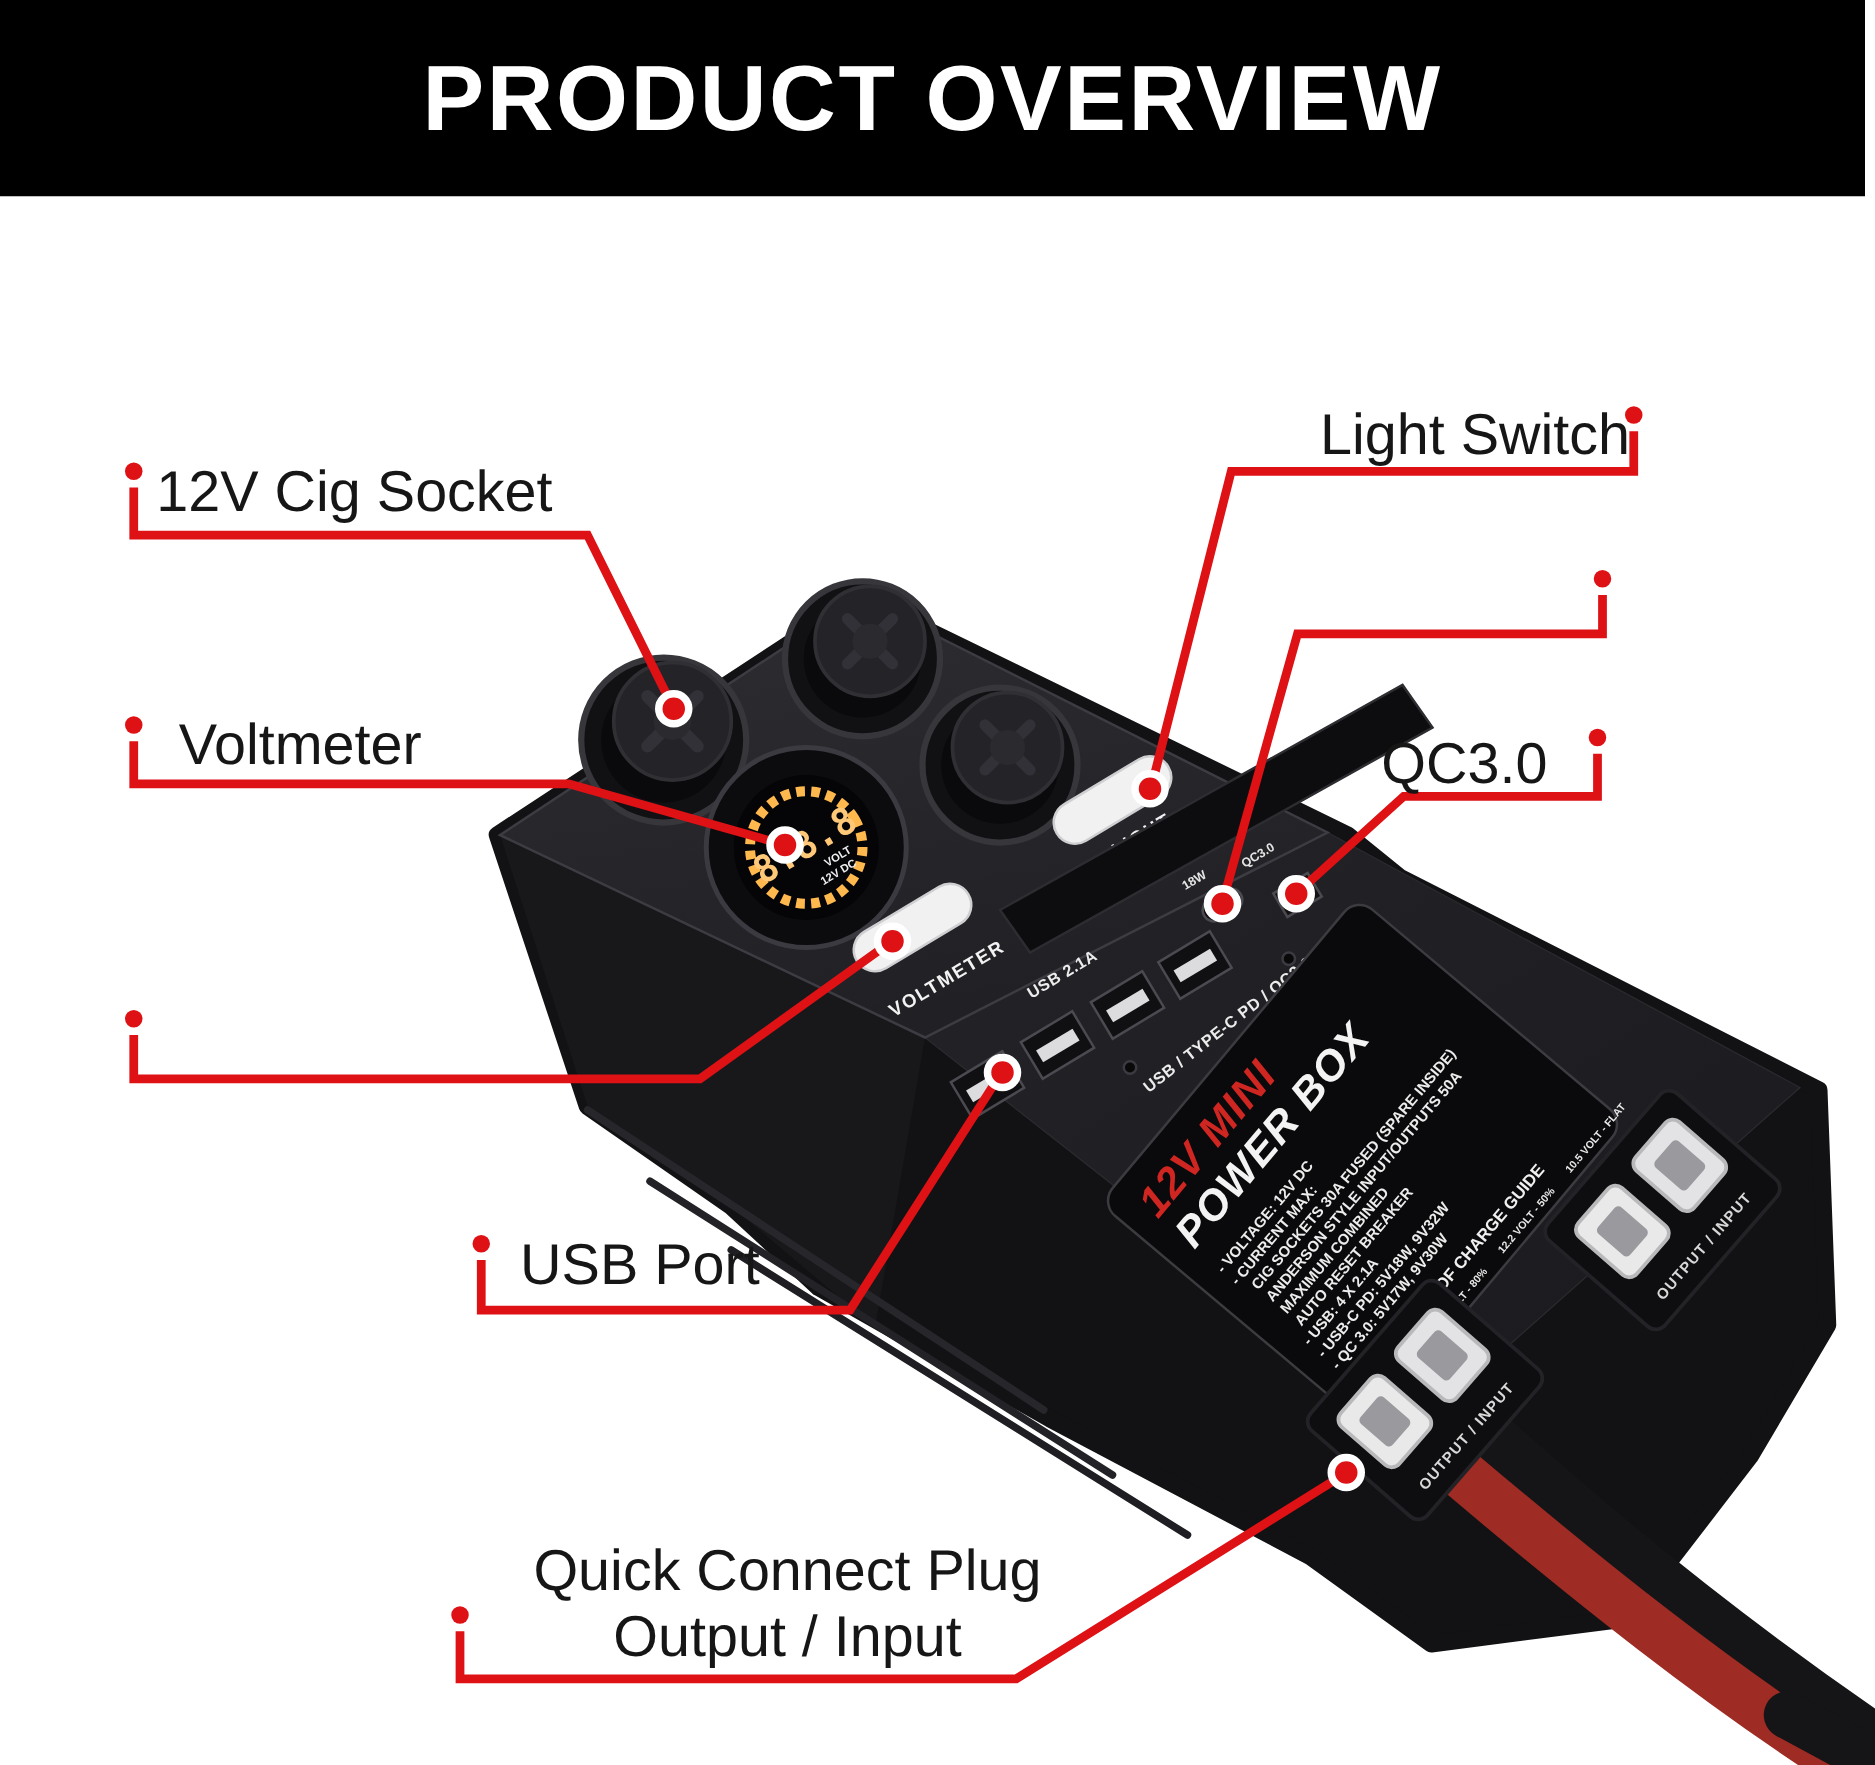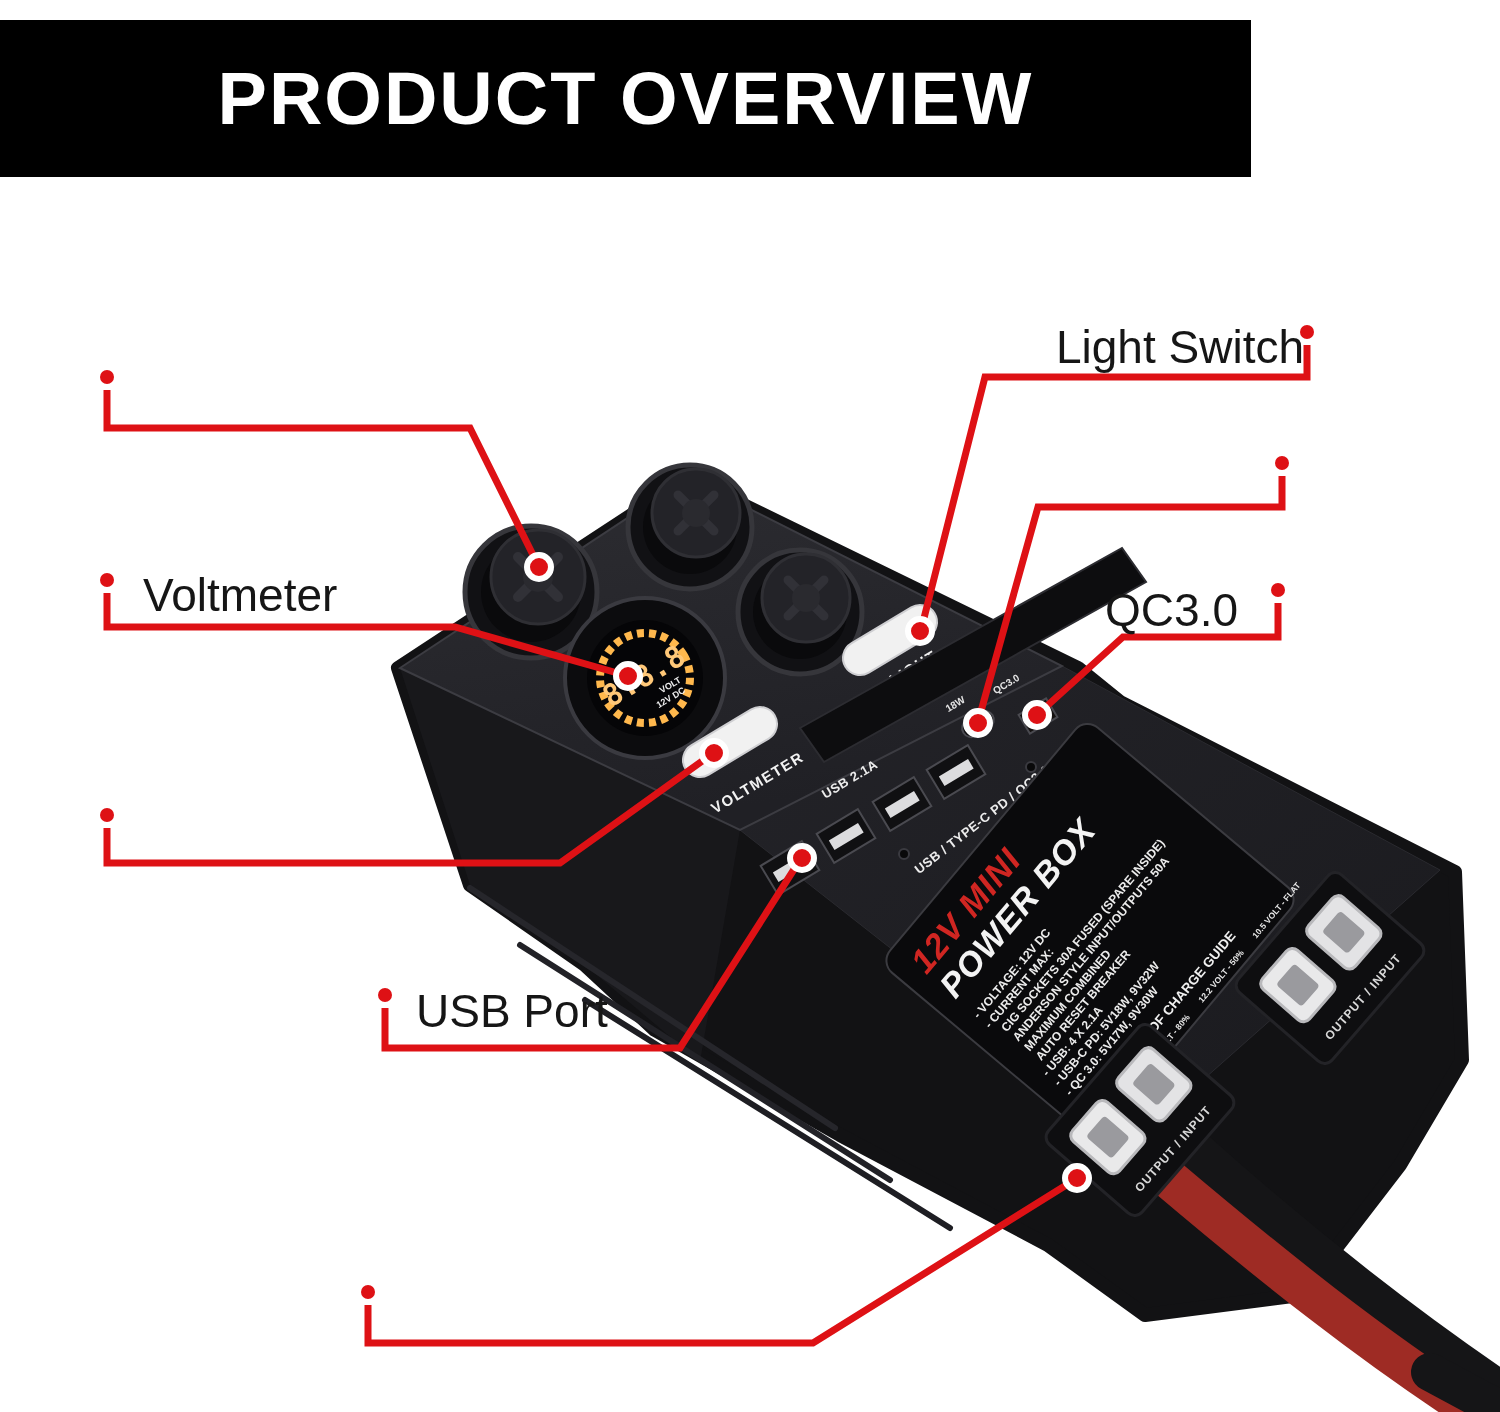--- a/index.html
+++ b/index.html
@@ -1,18 +1,18 @@
 <!DOCTYPE html>
 <html><head>
 <meta charset="utf-8">
 <style>
   html,body{margin:0;padding:0;background:#ffffff;}
   #stage{position:relative;width:1500px;height:1412px;background:#ffffff;overflow:hidden;
          font-family:"Liberation Sans",sans-serif;}
-  #banner{position:absolute;left:0;top:0;width:1251px;height:157px;background:#000000;margin-top:20px;}
+  #banner{position:absolute;left:0;top:0;width:1492px;height:157px;background:#000000;}
   #banner h1{margin:0;height:157px;line-height:157px;text-align:center;color:#ffffff;
              font-size:74px;font-weight:700;letter-spacing:2px;}
   .co-label{position:absolute;font-size:46px;color:#161616;white-space:nowrap;}
   #lbl-cig{left:125px;top:366px;}
   #lbl-voltmeter{left:143px;top:568px;}
   #lbl-vswitch{left:143px;top:803px;}
   #lbl-usb{left:416px;top:984px;}
   #lbl-light{right:196px;top:320px;}
   #lbl-typec{right:237px;top:450px;}
   #lbl-qc{right:262px;top:583px;}
@@ -231,18 +231,23 @@
       <circle class="tickdot" cx="368" cy="1292" r="7"></circle>
       <path class="callout" d="M368,1305 L368,1343 L813,1343 L1076,1179"></path>
       <circle class="enddot" cx="1077" cy="1178" r="12"></circle>
     </g>
   </svg>
 
   <div id="banner">
     <h1>PRODUCT OVERVIEW</h1>
   </div>
 
+  <div class="co-label" id="lbl-cig">12V Cig Socket</div>
   <div class="co-label" id="lbl-voltmeter">Voltmeter</div>
   <div class="co-label" id="lbl-usb">USB Port</div>
   <div class="co-label" id="lbl-light">Light Switch</div>
   <div class="co-label" id="lbl-qc">QC3.0</div>
+  <div class="co-label" id="lbl-quick">
+    <div>Quick Connect Plug</div>
+    <div>Output / Input</div>
+  </div>
 
 </div>
 
 </body></html>

